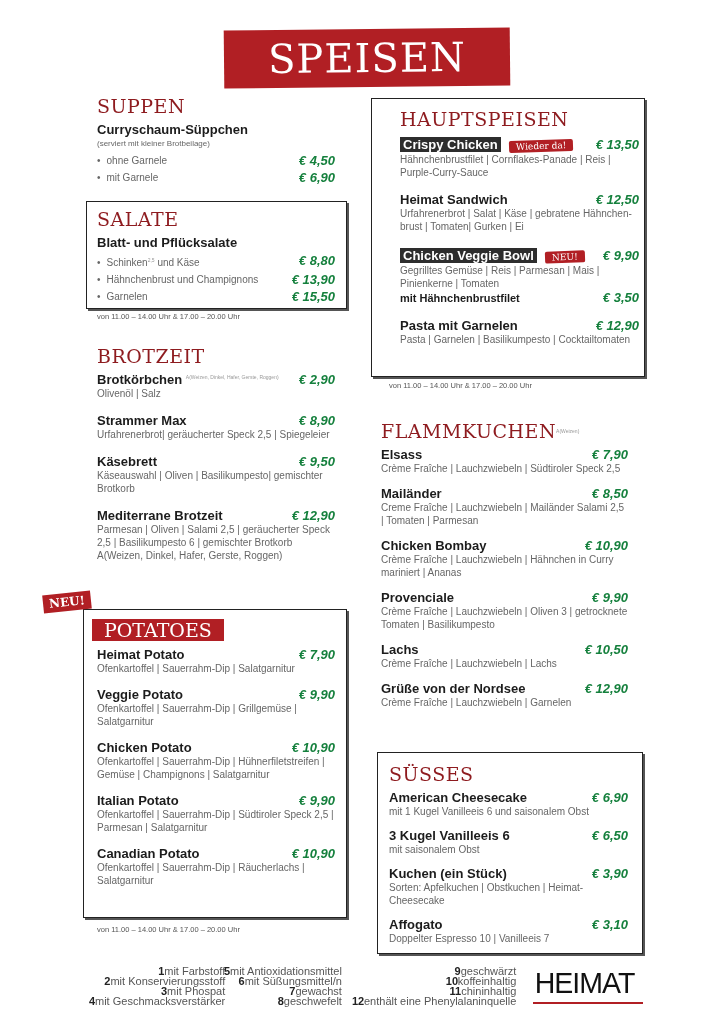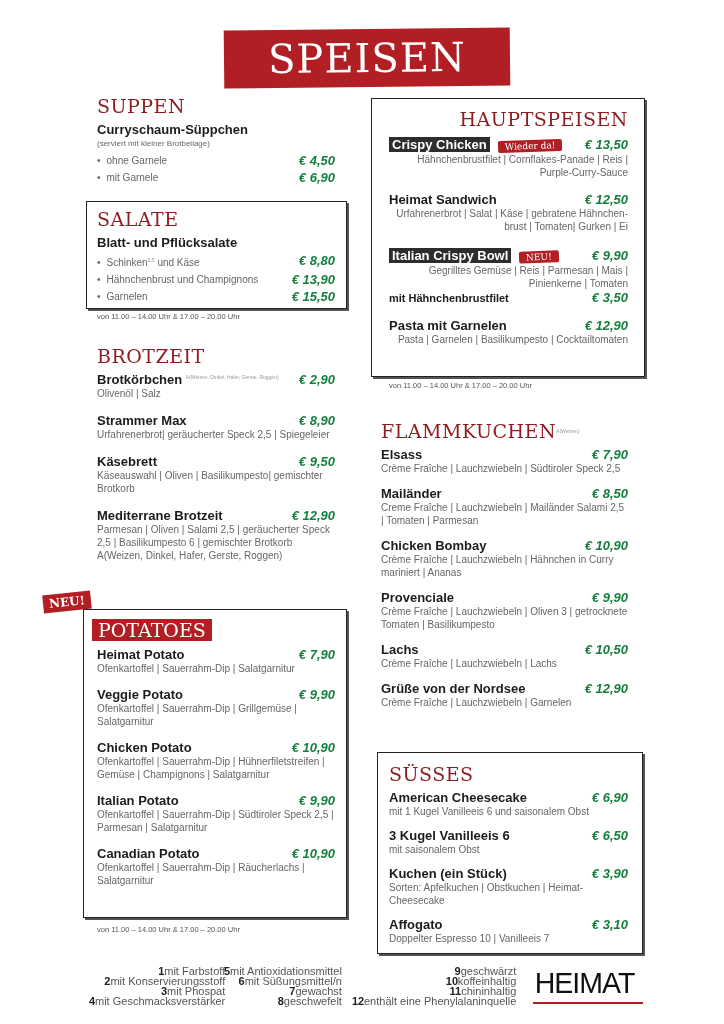--- a/index.html
+++ b/index.html
@@ -17,21 +17,21 @@
   .price { font-weight: bold; font-size: 13px; color: #15803d; white-space: nowrap; font-style: italic; }
   .desc { font-size: 10px; color: #666; line-height: 13px; }
   .note { font-size: 8px; color: #666; }
   .sub { font-size: 5px; color: #999; vertical-align: super; }
   .bullet { display: flex; justify-content: space-between; font-size: 10px; color: #666; line-height: 17px; }
   .bullet .price { font-size: 13px; }
   .bullet .lbl::before { content: "•"; margin-right: 6px; }
   .hours { position: absolute; font-family: Liberation Sans, sans-serif; font-size: 7.5px; color: #555; }
   .tag { display: inline-block; background: #b11f24; color: #fff; font-family: "DejaVu Serif", serif; font-size: 9px; padding: 1px 7px; border-radius: 2px; margin-left: 8px; transform: rotate(-2deg); }
   .neu-flag { position: absolute; left: 43px; top: 593px; background: #b11f24; color: #fff; font-family: "DejaVu Serif", serif; font-size: 12px; font-weight: bold; padding: 2px 6px; transform: rotate(-6deg); }
-  .potatoes-title { display: inline-block; background: #b11f24; color: #fff; font-family: "DejaVu Serif", serif; font-size: 19px; padding: 0 6px; margin-bottom: 6px; }
+  .potatoes-title { display: inline-block; background: #b11f24; color: #fff; font-family: "DejaVu Serif", serif; font-size: 19px; padding: 0 12px; margin-bottom: 6px; }
   .legend { position: absolute; top: 966px; font-size: 11px; color: #555; line-height: 10px; text-align: right; }
   .legend b { color: #222; display: inline-block; width: 12px; }
   .logo { position: absolute; left: 532px; top: 966px; font-family: "Liberation Sans", sans-serif; font-size: 30px; letter-spacing: -1px; color: #111; font-weight: normal; transform: scaleX(0.95); }
   .logo-line { position: absolute; left: 533px; top: 1002px; width: 110px; height: 1.5px; background: #b11f24; }
 </style>
 </head>
 <body>
 
 <div class="banner">
     <span>SPEISEN</span>
@@ -140,39 +140,39 @@
           <span class="name">Canadian Potato</span>
           <span class="price">€ 10,90</span>
         </div>
         <div class="desc">Ofenkartoffel | Sauerrahm-Dip | Räucherlachs | Salatgarnitur</div>
       </div>
   </div>
 </div>
 <div class="hours" style="left:97px; top:925px;">von 11.00 – 14.00 Uhr  &amp;  17.00 – 20.00 Uhr</div>
 
 <div class="box" style="left:371px; top:98px; width:272px; height:277px;"></div>
-<div class="section" style="left:389px; top:108px; width:239px;text-align:right;">
+<div class="section" style="left:400px; top:108px; width:239px;">
   <div class="sec-title">HAUPTSPEISEN</div>
   <div class="item">
       <div class="row">
         <span><span class="name inv">Crispy Chicken</span><span class="tag">Wieder da!</span></span>
         <span class="price">€ 13,50</span>
       </div>
       <div class="desc">Hähnchenbrustfilet | Cornflakes-Panade | Reis | Purple-Curry-Sauce</div>
     </div>
   <div class="item" style="margin-top:13px">
       <div class="row">
         <span class="name">Heimat Sandwich</span>
         <span class="price">€ 12,50</span>
       </div>
       <div class="desc">Urfahrenerbrot | Salat | Käse | gebratene Hähnchen-brust | Tomaten| Gurken | Ei</div>
     </div>
   <div class="item" style="margin-top:13px">
       <div class="row">
-        <span><span class="name inv">Italian Crispy Bowl</span><span class="tag">NEU!</span></span>
+        <span><span class="name inv">Chicken Veggie Bowl</span><span class="tag">NEU!</span></span>
         <span class="price">€ 9,90</span>
       </div>
       <div class="desc">Gegrilltes Gemüse | Reis | Parmesan | Mais | Pinienkerne | Tomaten</div>
       <div class="row">
         <span class="name" style="font-size:11px">mit Hähnchenbrustfilet</span>
         <span class="price">€ 3,50</span>
       </div>
     </div>
   <div class="item" style="margin-top:13px">
       <div class="row">

